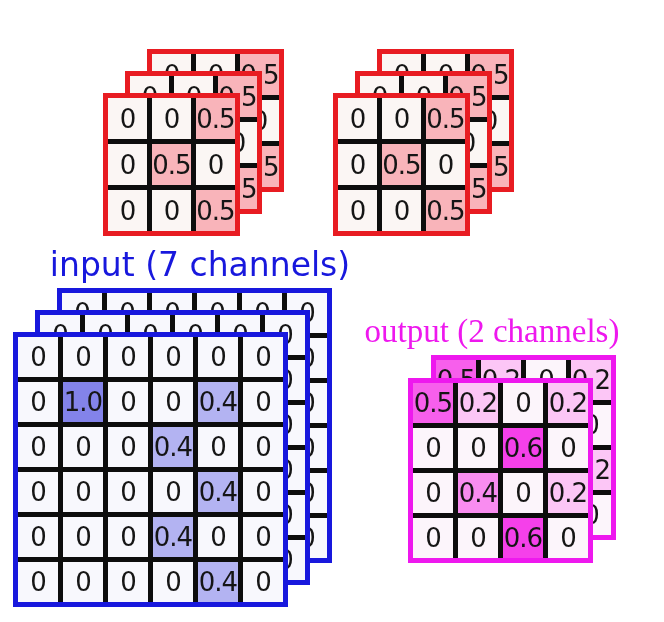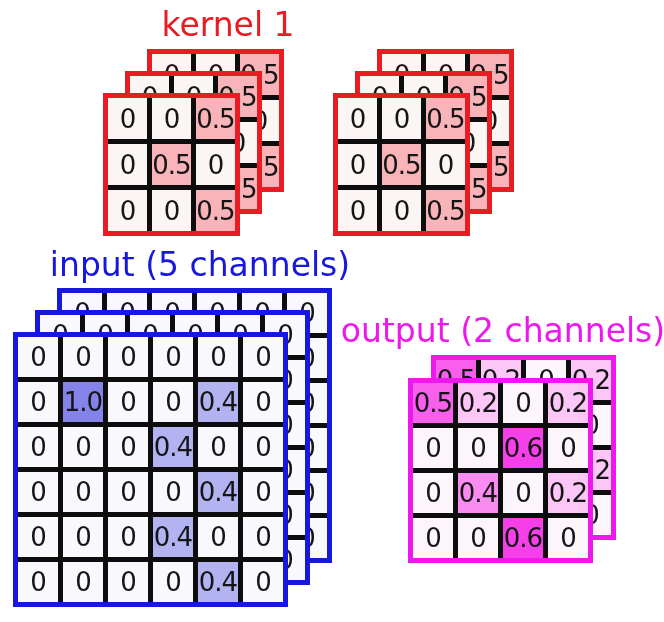--- a/index.html
+++ b/index.html
@@ -33,23 +33,22 @@
     letter-spacing:-1px;
     color:#151515;
     white-space:nowrap;
     overflow:visible;
   }
 </style>
 </head>
 <body>
 
 <div class="canvas" id="canvas">
-  <div class="stack-title" style="left: 228px; top: 8px; color: rgb(232, 28, 34);">kernel 1</div>
-  <div class="stack-title" style="left: 200px; top: 248px; color: rgb(24, 24, 221);">input (5 channels)</div>
-  <div class="stack-title" style="left: 503px; top: 314px; color: rgb(238, 24, 238);">output (2 channels)</div>
+  <div class="stack-title" style="left: 200px; top: 248px; color: rgb(24, 24, 221);">input (7 channels)</div>
+  <div class="stack-title" style="left: 492px; top: 314px; color: rgb(238, 24, 238); font-family: Liberation Serif, serif;">output (2 channels)</div>
 <div class="layer" style="left: 147px; top: 49px; border-width: 5px; border-color: rgb(232, 28, 34); gap: 5px; grid-template-columns: repeat(3, 39px); grid-auto-rows: 41px;">
       <div class="cell" style="background: rgb(251, 246, 244);">0</div>
       <div class="cell" style="background: rgb(251, 246, 244);">0</div>
       <div class="cell" style="background: rgb(249, 180, 186);">0.5</div>
       <div class="cell" style="background: rgb(251, 246, 244);">0</div>
       <div class="cell" style="background: rgb(249, 180, 186);">0.5</div>
       <div class="cell" style="background: rgb(251, 246, 244);">0</div>
       <div class="cell" style="background: rgb(251, 246, 244);">0</div>
       <div class="cell" style="background: rgb(251, 246, 244);">0</div>
       <div class="cell" style="background: rgb(249, 180, 186);">0.5</div>

